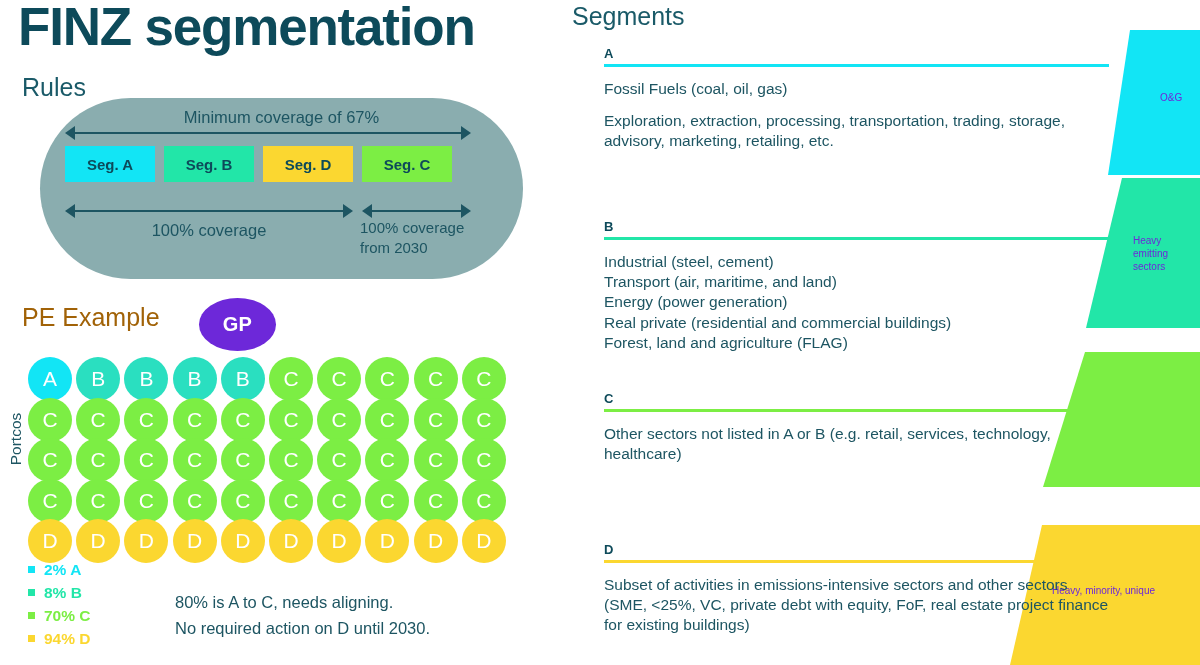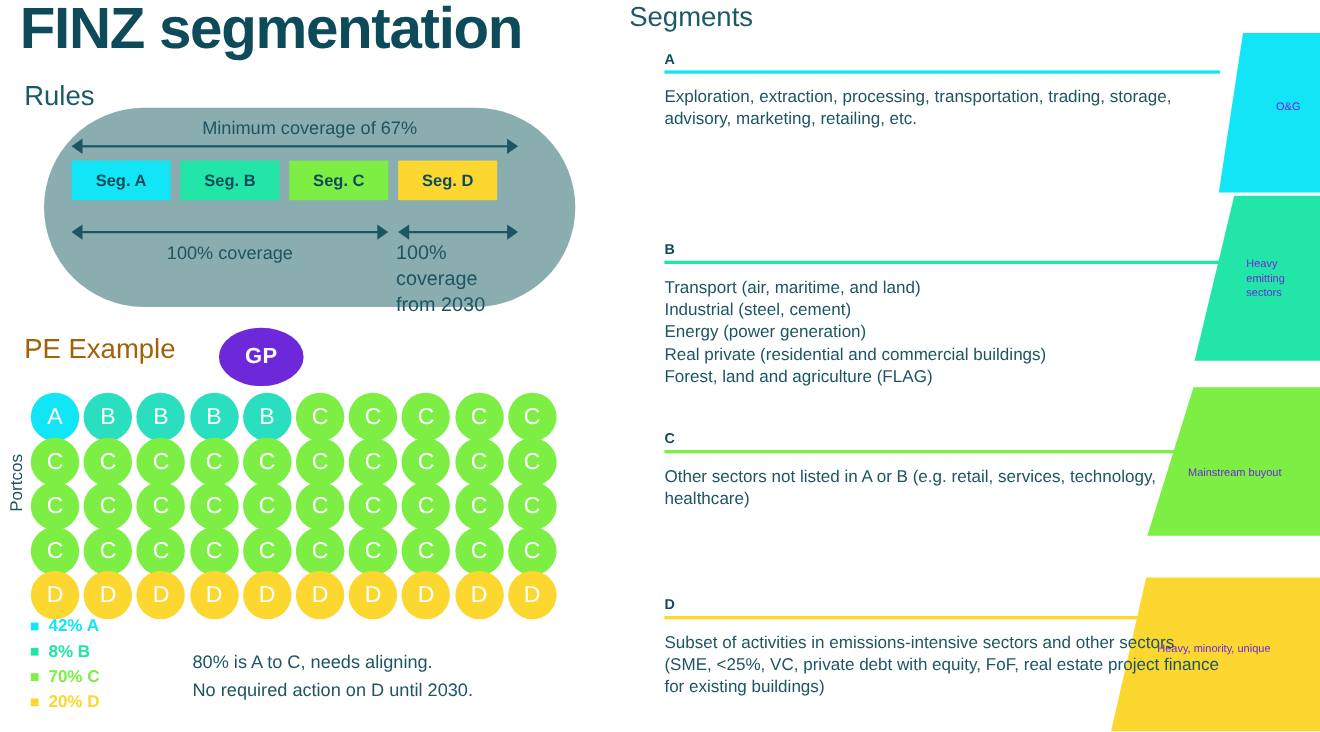--- a/index.html
+++ b/index.html
@@ -53,21 +53,21 @@
   .seg-box:nth-child(2){left:99px;width:90px;}
   .seg-box:nth-child(3){left:198px;width:90px;}
   .seg-box:nth-child(4){left:297px;width:90px;}
 
   #rules-caption-100{
     position:absolute;left:25px;top:123px;width:288px;text-align:center;
     font-size:16.5px;color:#1d5562;
   }
   #rules-caption-2030{
     position:absolute;left:320px;top:120px;width:115px;
-    font-size:18px;line-height:1.32;color:#1d5562;
+    font-size:15px;line-height:1.32;color:#1d5562;
   }
 
   
   #pe-heading{
     position:absolute;left:22px;top:303px;
     font-size:25px;color:#a16207;
   }
   #gp-bubble{
     position:absolute;left:199px;top:298px;width:77px;height:53px;
     background:#6d28d9;border-radius:50%;
@@ -141,25 +141,25 @@
       <span class="arrow-head right"></span>
     </div>
 
     <div id="seg-boxes">
       <div class="seg-box" style="background: rgb(18, 229, 245);">
           <span>Seg. A</span>
         </div>
       <div class="seg-box" style="background: rgb(34, 230, 168);">
           <span>Seg. B</span>
         </div>
+      <div class="seg-box" style="background: rgb(251, 215, 48);">
+          <span>Seg. D</span>
+        </div>
       <div class="seg-box" style="background: rgb(124, 238, 68);">
           <span>Seg. C</span>
-        </div>
-      <div class="seg-box" style="background: rgb(251, 215, 48);">
-          <span>Seg. D</span>
         </div>
     </div>
 
     <div class="arrow-row" id="arrow-100">
       <span class="arrow-head left"></span>
       <span class="arrow-line"></span>
       <span class="arrow-head right"></span>
     </div>
     <div class="arrow-row" id="arrow-2030">
       <span class="arrow-head left"></span>
@@ -235,69 +235,69 @@
         <div class="portco" style="left: 289.2px; background: rgb(251, 215, 48);">D</div>
         <div class="portco" style="left: 337.4px; background: rgb(251, 215, 48);">D</div>
         <div class="portco" style="left: 385.6px; background: rgb(251, 215, 48);">D</div>
         <div class="portco" style="left: 433.8px; background: rgb(251, 215, 48);">D</div>
       </div>
     </div>
 
   <div id="legend">
       <div class="legend-item">
         <span class="legend-sq" style="background: rgb(18, 229, 245);"></span>
-        <span style="color: rgb(18, 229, 245);">42% A</span>
+        <span style="color: rgb(18, 229, 245);">2% A</span>
       </div>
       <div class="legend-item">
         <span class="legend-sq" style="background: rgb(34, 230, 168);"></span>
         <span style="color: rgb(34, 230, 168);">8% B</span>
       </div>
       <div class="legend-item">
         <span class="legend-sq" style="background: rgb(124, 238, 68);"></span>
         <span style="color: rgb(124, 238, 68);">70% C</span>
       </div>
       <div class="legend-item">
         <span class="legend-sq" style="background: rgb(251, 215, 48);"></span>
-        <span style="color: rgb(251, 215, 48);">20% D</span>
+        <span style="color: rgb(251, 215, 48);">94% D</span>
       </div>
     </div>
 
   <div id="pe-notes">
     <div>80% is A to C, needs aligning.</div>
     <div>No required action on D until 2030.</div>
   </div>
 
   <div id="segments-heading">Segments</div>
 
   <svg id="band-svg" viewBox="0 0 1200 665">
     <polygon points="1130,30 1200,30 1200,175 1108,175" fill="#12E5F5"></polygon>
     <polygon points="1122,178 1200,178 1200,328 1086,328" fill="#22E6A8"></polygon>
     <polygon points="1085,352 1200,352 1200,487 1043,487" fill="#7CEE44"></polygon>
     <polygon points="1042,525 1200,525 1200,665 1010,665" fill="#FBD730"></polygon>
   </svg>
 
   <div class="band-label" id="band-label-a" style="left:1160px;top:92px;">O&amp;G</div>
   <div class="band-label" id="band-label-b" style="left:1133px;top:235px;width:62px;">Heavy emitting sectors</div>
-  <div class="band-label" id="band-label-c" style="left:1080px;top:425px;width:100px;">Mainstream buyout</div>
   <div class="band-label" id="band-label-d" style="left:1052px;top:585px;width:125px;">Heavy, minority, unique</div>
 
   <div class="seg-block" id="seg-block-a" style="top:46px;">
     <div class="seg-letter">A</div>
     <div class="seg-rule" style="background: rgb(18, 229, 245);"></div>
     <div class="seg-body">
+      <p>Fossil Fuels (coal, oil, gas)</p>
       <p>Exploration, extraction, processing, transportation, trading, storage, advisory, marketing, retailing, etc.</p>
     </div>
   </div>
 
   <div class="seg-block" id="seg-block-b" style="top:219px;">
     <div class="seg-letter">B</div>
     <div class="seg-rule" style="background: rgb(34, 230, 168);"></div>
     <div class="seg-body seg-lines">
+      <div>Industrial (steel, cement)</div>
       <div>Transport (air, maritime, and land)</div>
-      <div>Industrial (steel, cement)</div>
       <div>Energy (power generation)</div>
       <div>Real private (residential and commercial buildings)</div>
       <div>Forest, land and agriculture (FLAG)</div>
     </div>
   </div>
 
   <div class="seg-block" id="seg-block-c" style="top:391px;">
     <div class="seg-letter">C</div>
     <div class="seg-rule" style="background: rgb(124, 238, 68);"></div>
     <div class="seg-body">

